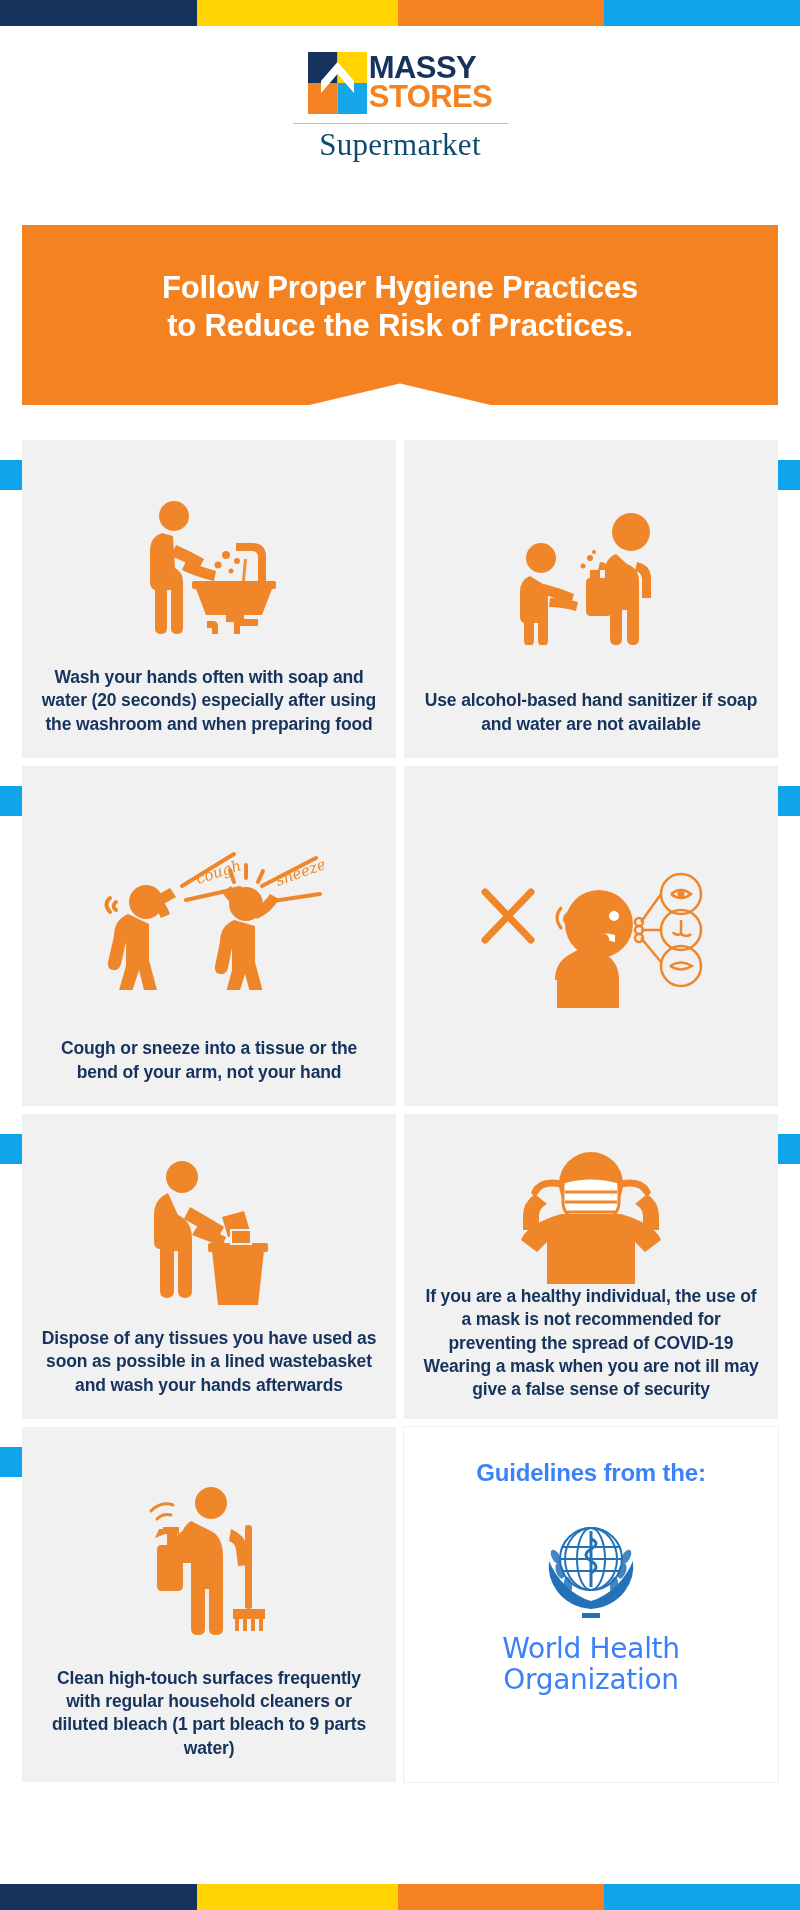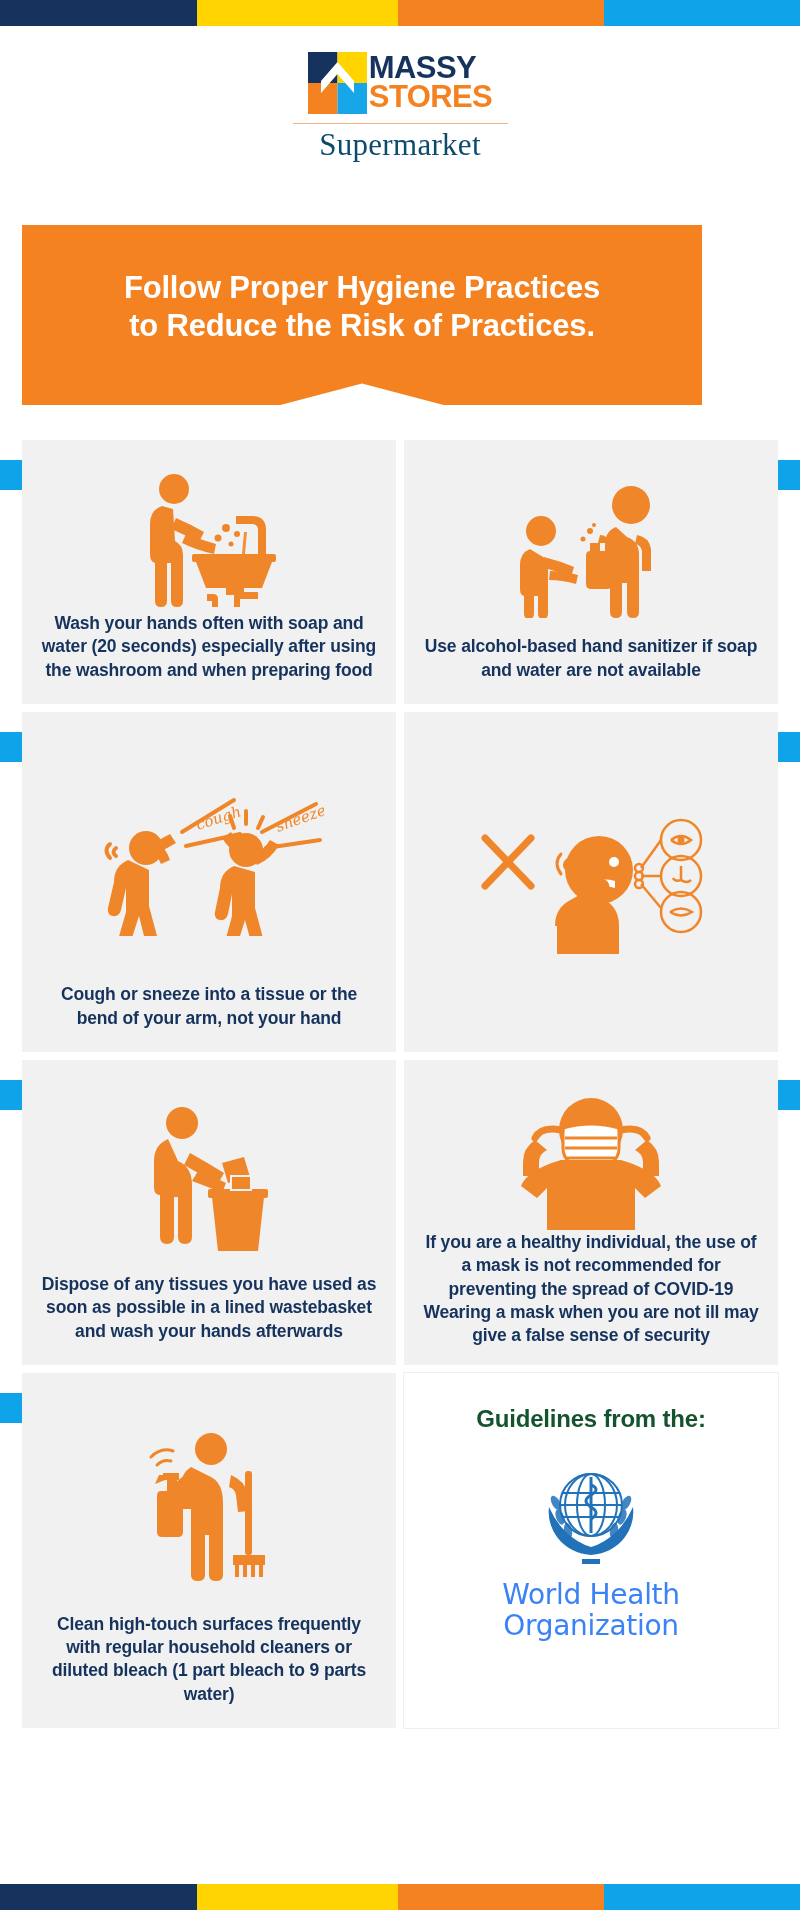--- a/index.html
+++ b/index.html
@@ -30,41 +30,41 @@
   .logo-mark svg{display:block;}
   .logo-words{display:flex;flex-direction:column;line-height:0.92;}
   .logo-massy{font-size:31px;font-weight:bold;color:#16335e;letter-spacing:-0.6px;font-family:"Liberation Sans",sans-serif;}
   .logo-stores{font-size:31px;font-weight:bold;color:#f58220;letter-spacing:-0.6px;font-family:"Liberation Sans",sans-serif;}
   .logo-rule{width:215px;height:1px;background:#f0b27f;margin:9px 0 3px 0;}
   .logo-sub{font-family:"Liberation Serif",serif;font-size:31px;color:#0c4a6e;
             letter-spacing:0.3px;}
 
   
   .banner{
-    position:absolute;left:22px;top:225px;width:680px;height:180px;
+    position:absolute;left:22px;top:225px;width:756px;height:180px;
     background:#f58220;color:#fff;
     clip-path:polygon(0 0,100% 0,100% 100%,62% 100%,50% 88%,38% 100%,0 100%);
     display:flex;align-items:center;justify-content:center;
     box-sizing:border-box;padding:0 30px 16px 30px;
   }
   .banner h1{
     margin:0;font-size:31px;font-weight:bold;line-height:1.22;
     text-align:center;letter-spacing:-0.2px;
   }
 
   
   .grid{position:absolute;left:22px;top:440px;width:756px;}
   .row{display:flex;gap:8px;margin-bottom:8px;position:relative;}
   .card{
     width:374px;background:#f1f1f1;box-sizing:border-box;
     display:flex;flex-direction:column;align-items:center;
     padding:26px 18px 22px 18px;position:relative;
   }
   .card.white{background:#ffffff;box-shadow:0 0 0 1px #efefef;}
-  .r1 .card{height:264px;}
+  .r1 .card{height:318px;}
   .r2 .card{height:340px;}
   .r3 .card{height:305px;}
   .r4 .card{height:355px;}
 
   .icon-box{flex:1;display:flex;align-items:center;justify-content:center;width:100%;}
   .icon-box svg{display:block;}
 
   .caption{
     color:#16335e;font-size:17.5px;font-weight:bold;line-height:1.33;
     text-align:center;letter-spacing:-0.15px;margin:0;
@@ -77,21 +77,21 @@
     clip-path:polygon(0 0,72% 0,100% 50%,72% 100%,0 100%);
   }
   .tab.left{left:-22px;}
   .tab.right{right:-22px;transform:scaleX(-1);}
   .tab.r1{top:20px;}
   .tab.r2{top:20px;}
   .tab.r3{top:20px;}
   .tab.r4{top:20px;}
 
   
-  .who-title{color:#14532d;font-size:24px;font-weight:bold;margin:6px 0 0 0;
+  .who-title{color:#3b82f6;font-size:24px;font-weight:bold;margin:6px 0 0 0;
              text-align:left;letter-spacing:-0.2px;}
   .who-logo{display:flex;flex-direction:column;align-items:center;margin-top:26px;}
   .who-name{color:#3b82f6;font-size:28px;line-height:1.12;text-align:center;
             margin-top:10px;font-family:"DejaVu Sans",sans-serif;letter-spacing:-0.3px;}
 </style>
 </head>
 <body>
 
 <div class="page">
 

